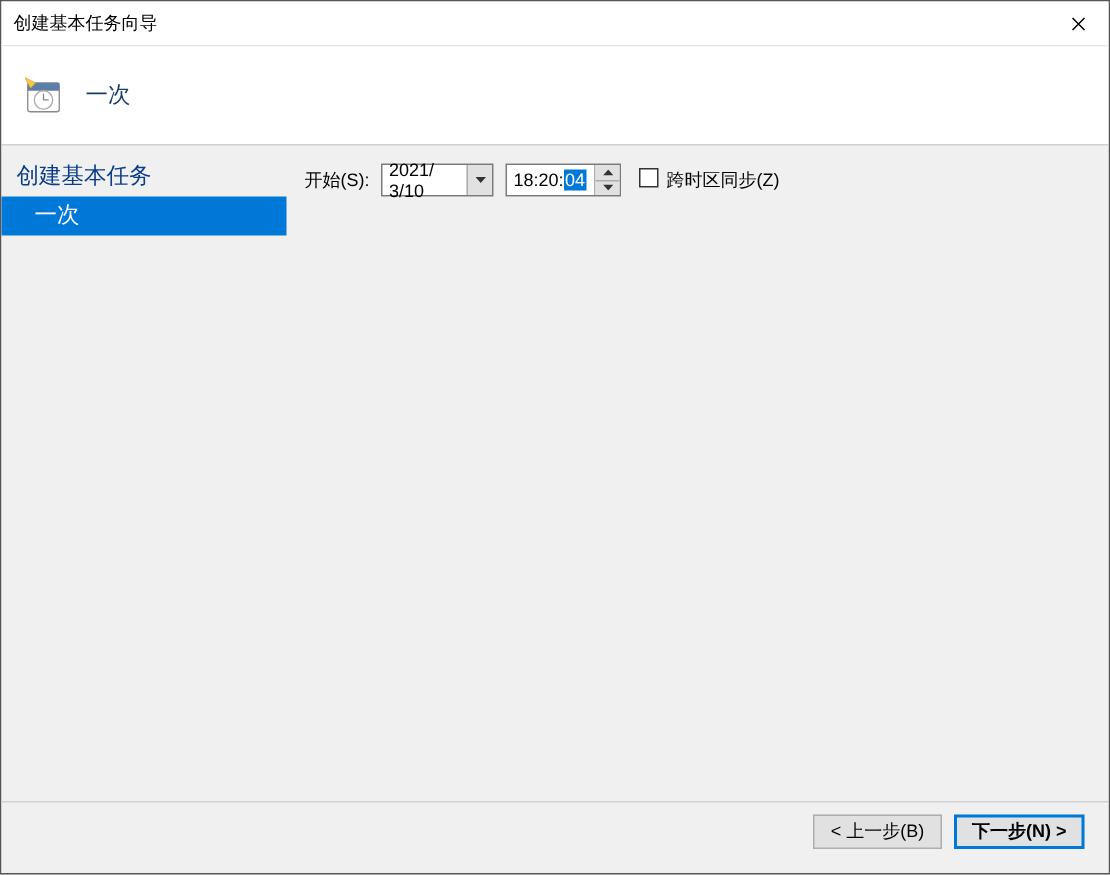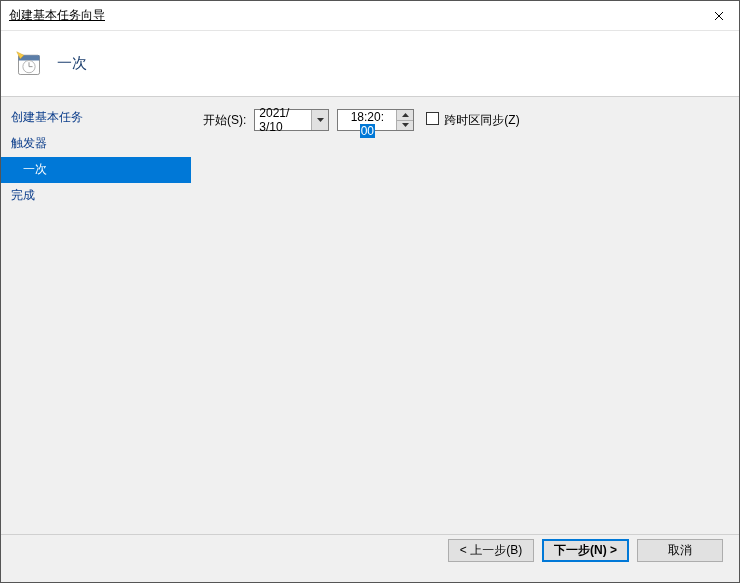--- a/index.html
+++ b/index.html
@@ -18,21 +18,20 @@
       flex-direction: column;
       position: relative;
     }
     .titlebar {
       height: 30px;
       display: flex;
       align-items: center;
       padding: 0 8px;
       background: #fff;
       border-bottom: 1px solid #e5e5e5;
-      text-decoration: underline;
     }
     .titlebar-title {
       flex: 1;
       font-size: 12px;
       color: #000;
     }
     .titlebar-close {
       width: 24px;
       height: 24px;
       display: flex;
@@ -67,24 +66,23 @@
       border-top: 1px solid #d0d0d0;
       min-height: 0;
     }
     .sidebar {
       width: 190px;
       padding-top: 8px;
     }
     .sidebar-item {
       padding: 4px 10px;
       color: #0a3c8a;
-      font-size: 12px;
+      font-size: 15px;
       line-height: 18px;
       cursor: default;
-      font-family: Liberation Mono, monospace;
     }
     .sidebar-item.active {
       background: #0078d7;
       color: #fff;
       padding-left: 22px;
     }
     .content {
       flex: 1;
       padding: 10px 12px;
     }
@@ -123,21 +121,20 @@
       cursor: pointer;
     }
     .date-dropdown svg { width: 7px; height: 4px; }
     .time-text {
       width: 58px;
       padding: 0 4px;
       display: flex;
       align-items: center;
       font-size: 12px;
       color: #000;
-      flex-direction: column;
     }
     .time-text .sel {
       background: #0078d7;
       color: #fff;
       padding: 0 1px;
     }
     .spinner {
       width: 17px;
       border-left: 1px solid #adadad;
       display: flex;
@@ -164,23 +161,23 @@
       height: 13px;
       border: 1px solid #333;
       background: #fff;
       cursor: pointer;
     }
     .footer {
       height: 48px;
       background: #f0f0f0;
       border-top: 1px solid #d0d0d0;
       display: flex;
-      align-items: flex-start;
+      align-items: flex-end;
       justify-content: flex-end;
-      padding: 4px 16px;
+      padding: 16px 16px;
       gap: 8px;
     }
     .btn {
       height: 23px;
       min-width: 86px;
       padding: 0 10px;
       background: #e1e1e1;
       border: 1px solid #adadad;
       font-size: 12px;
       display: flex;
@@ -216,42 +213,40 @@
         <path d="M16 14 L16 19 L20 19" stroke="#888" stroke-width="1" fill="none"></path>
         <path d="M2 2 L10 6 L6 10 L2 2 Z" fill="#f7c948" stroke="#d4a017" stroke-width="0.5"></path>
       </svg>
     </div>
     <div class="header-title">一次</div>
   </div>
 
   <div class="body">
     <div class="sidebar">
       <div class="sidebar-item">创建基本任务</div>
-      <div class="sidebar-item">触发器</div>
       <div class="sidebar-item active">一次</div>
-      <div class="sidebar-item">完成</div>
     </div>
 
     <div class="content">
       <div class="row">
         <span class="label">开始(S):</span>
 
         <div class="date-field">
           <div class="date-text">2021/ 3/10</div>
           <div class="date-dropdown">
             <svg viewBox="0 0 7 4">
                 <path d="M0 0 L3.5 4 L7 0 Z" fill="#333"></path>
               </svg>
           </div>
         </div>
 
         <div class="time-field">
           <div class="time-text">
               <span>18:20:</span>
-              <span class="sel">00</span>
+              <span class="sel">04</span>
             </div>
           <div class="spinner">
             <div class="spin-btn">
               <svg viewBox="0 0 7 4">
                   <path d="M0 4 L3.5 0 L7 4 Z" fill="#333"></path>
                 </svg>
             </div>
             <div class="spin-btn">
               <svg viewBox="0 0 7 4">
                   <path d="M0 0 L3.5 4 L7 0 Z" fill="#333"></path>
@@ -264,15 +259,14 @@
           <div class="checkbox"></div>
           <span class="label">跨时区同步(Z)</span>
         </div>
       </div>
     </div>
   </div>
 
   <div class="footer">
     <div class="btn">&lt; 上一步(B)</div>
     <div class="btn default">下一步(N) &gt;</div>
-    <div class="btn">取消</div>
   </div>
 </div>
 
 </body></html>

